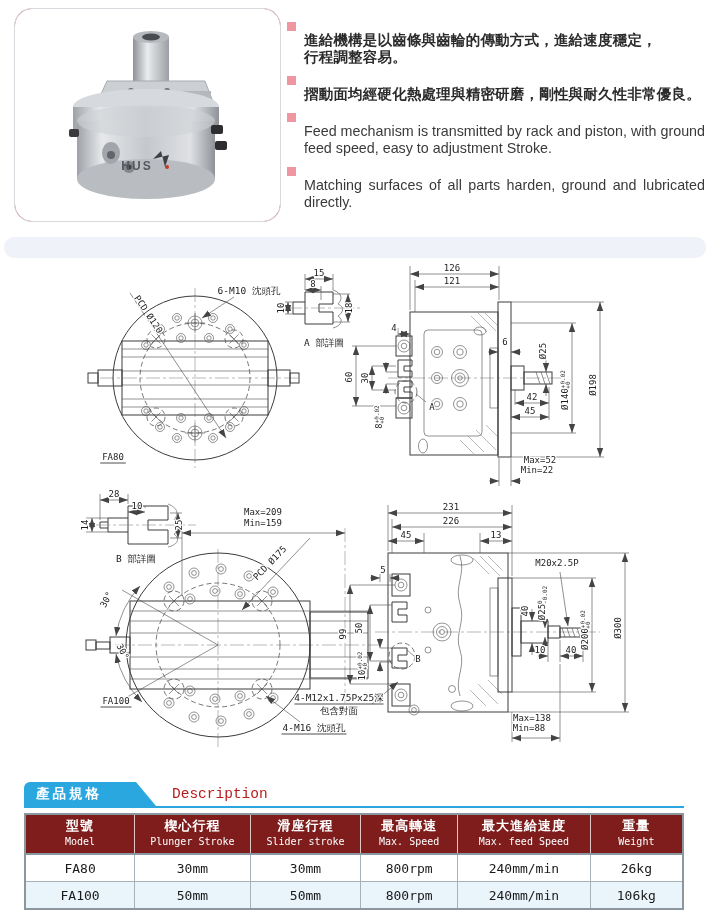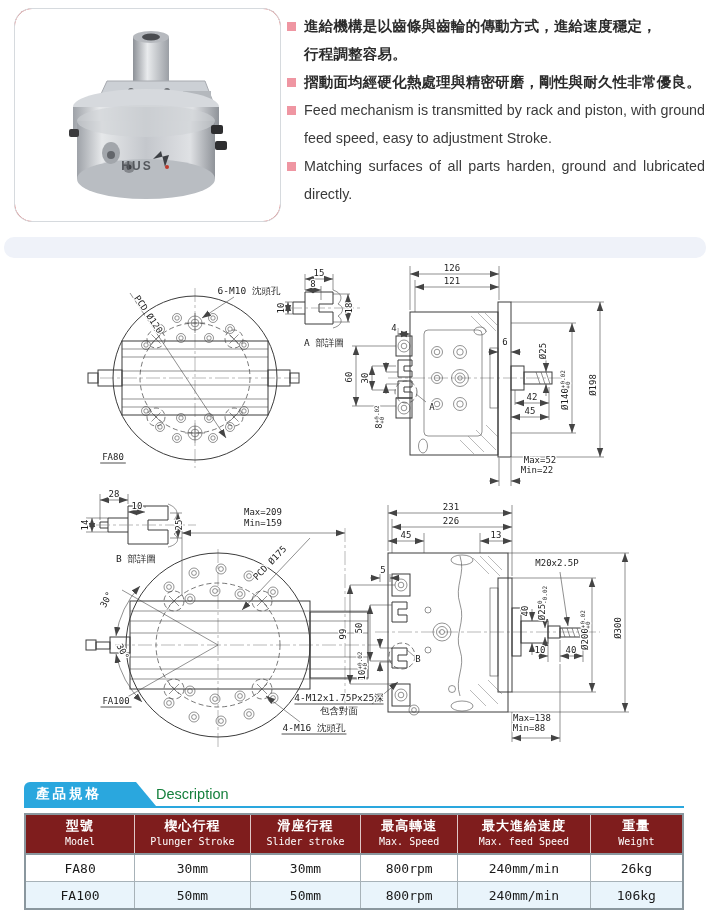--- a/index.html
+++ b/index.html
@@ -5,21 +5,21 @@
   html,body{margin:0;padding:0;background:#fff;}
   .page{position:relative;width:710px;height:913px;background:#fff;overflow:hidden;
         font-family:"Liberation Sans",sans-serif;}
 
   
   .photo-card{position:absolute;left:14px;top:8px;width:265px;height:212px;
               border:1px solid #d6dade;border-radius:18px;background:#b91c1c;overflow:hidden;}
   .features{position:absolute;left:287px;top:12px;width:418px;margin:0;padding:0;list-style:none;}
   .features li{display:flex;gap:8px;align-items:flex-start;}
   .features .bullet{width:9px;height:9px;background:#ef96a2;margin-top:10px;flex:none;}
-  .features .ftext{line-height:28px;text-align:justify;width:100%;}
+  .features .ftext{line-height:17px;text-align:justify;width:100%;margin-top:20px;}
   .features li.zh .ftext{font-weight:bold;color:#2b2b2b;font-size:14.5px;letter-spacing:.2px;}
   .features li.en .ftext{color:#3a3a3a;font-size:14.3px;}
 
   .divider-band{position:absolute;left:4px;top:237px;width:702px;height:21px;
                 background:#eff2f9;border-radius:10px;}
 
   
   .drawing-svg{position:absolute;left:0;top:258px;width:710px;height:524px;}
   .ol{fill:none;stroke:#3c3c3c;stroke-width:1;}
   .th{fill:none;stroke:#4a4a4a;stroke-width:.6;}
@@ -31,22 +31,22 @@
       paint-order:stroke;stroke:#fff;stroke-width:2.5px;stroke-linejoin:round;}
   .dl.cjk{font-size:9.5px;}
 
   
   .spec{position:absolute;left:24px;top:782px;width:660px;}
   .tabbar{display:flex;align-items:flex-end;border-bottom:2px solid #2aa7de;height:24px;}
   .tab{background:#2aa7de;color:#fff;height:24px;line-height:24px;width:132px;
        padding-left:12px;box-sizing:border-box;font-size:13.5px;font-weight:bold;letter-spacing:3px;
        border-radius:6px 0 0 0;
        clip-path:polygon(0 0,calc(100% - 20px) 0,100% 100%,0 100%);}
-  .tabdesc{color:#15803d;font-family:Liberation Sans, sans-serif;font-size:14.5px;
-           line-height:24px;}
+  .tabdesc{color:#b91c1c;font-family:Liberation Mono, monospace;font-size:14.5px;
+           margin-left:16px;line-height:24px;}
   table.spec-table{border-collapse:collapse;width:660px;margin-top:5px;
                    font-family:"DejaVu Sans Mono",monospace;}
   table.spec-table{border:2px solid #8a979e;}
   .spec-table th{background:#7f1d1d;color:#fff;padding:2px 0 3px;border-left:1px solid rgba(255,255,255,.75);
                  border-bottom:2px solid #8a979e;font-weight:normal;}
   .spec-table th:first-child{border-left:none;}
   .spec-table th .zh{font-family:"Liberation Sans",sans-serif;font-size:13px;font-weight:bold;letter-spacing:1px;line-height:17px;}
   .spec-table th .en{font-size:10px;line-height:16px;}
   .spec-table td{text-align:center;height:24px;font-size:13px;color:#1a1a1a;
                  border:1px solid #a7b2b8;background:#fff;}

